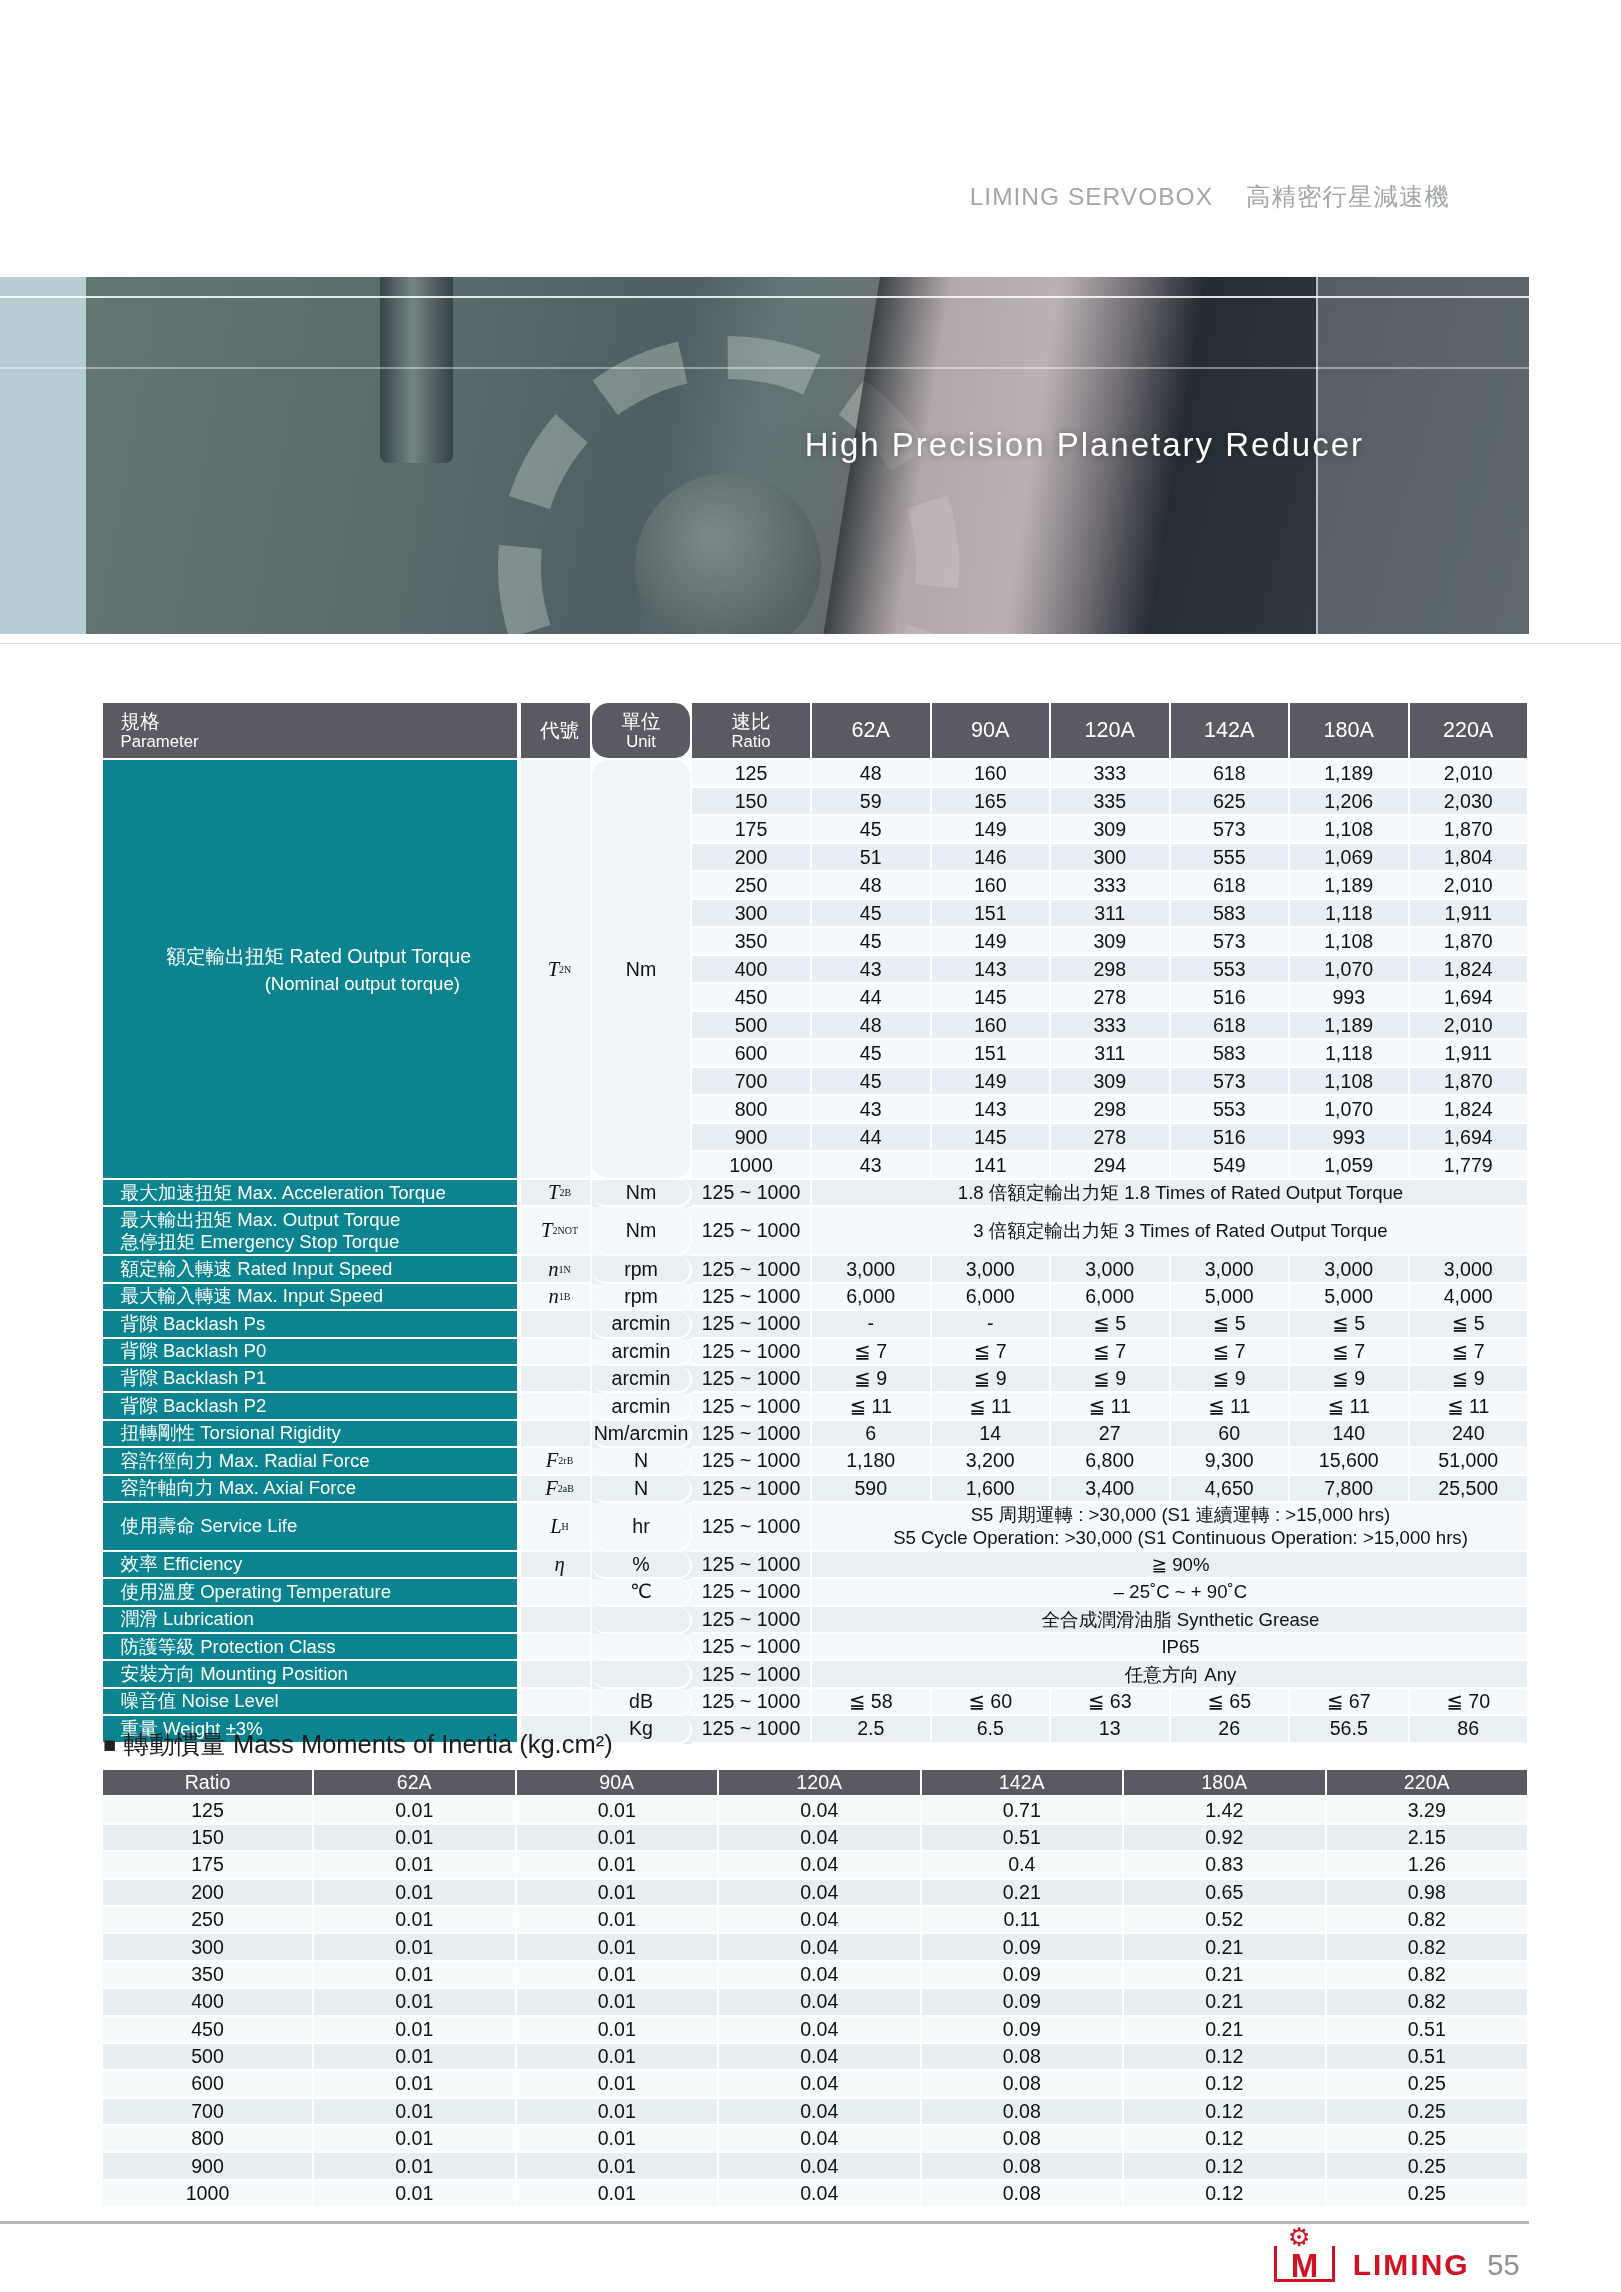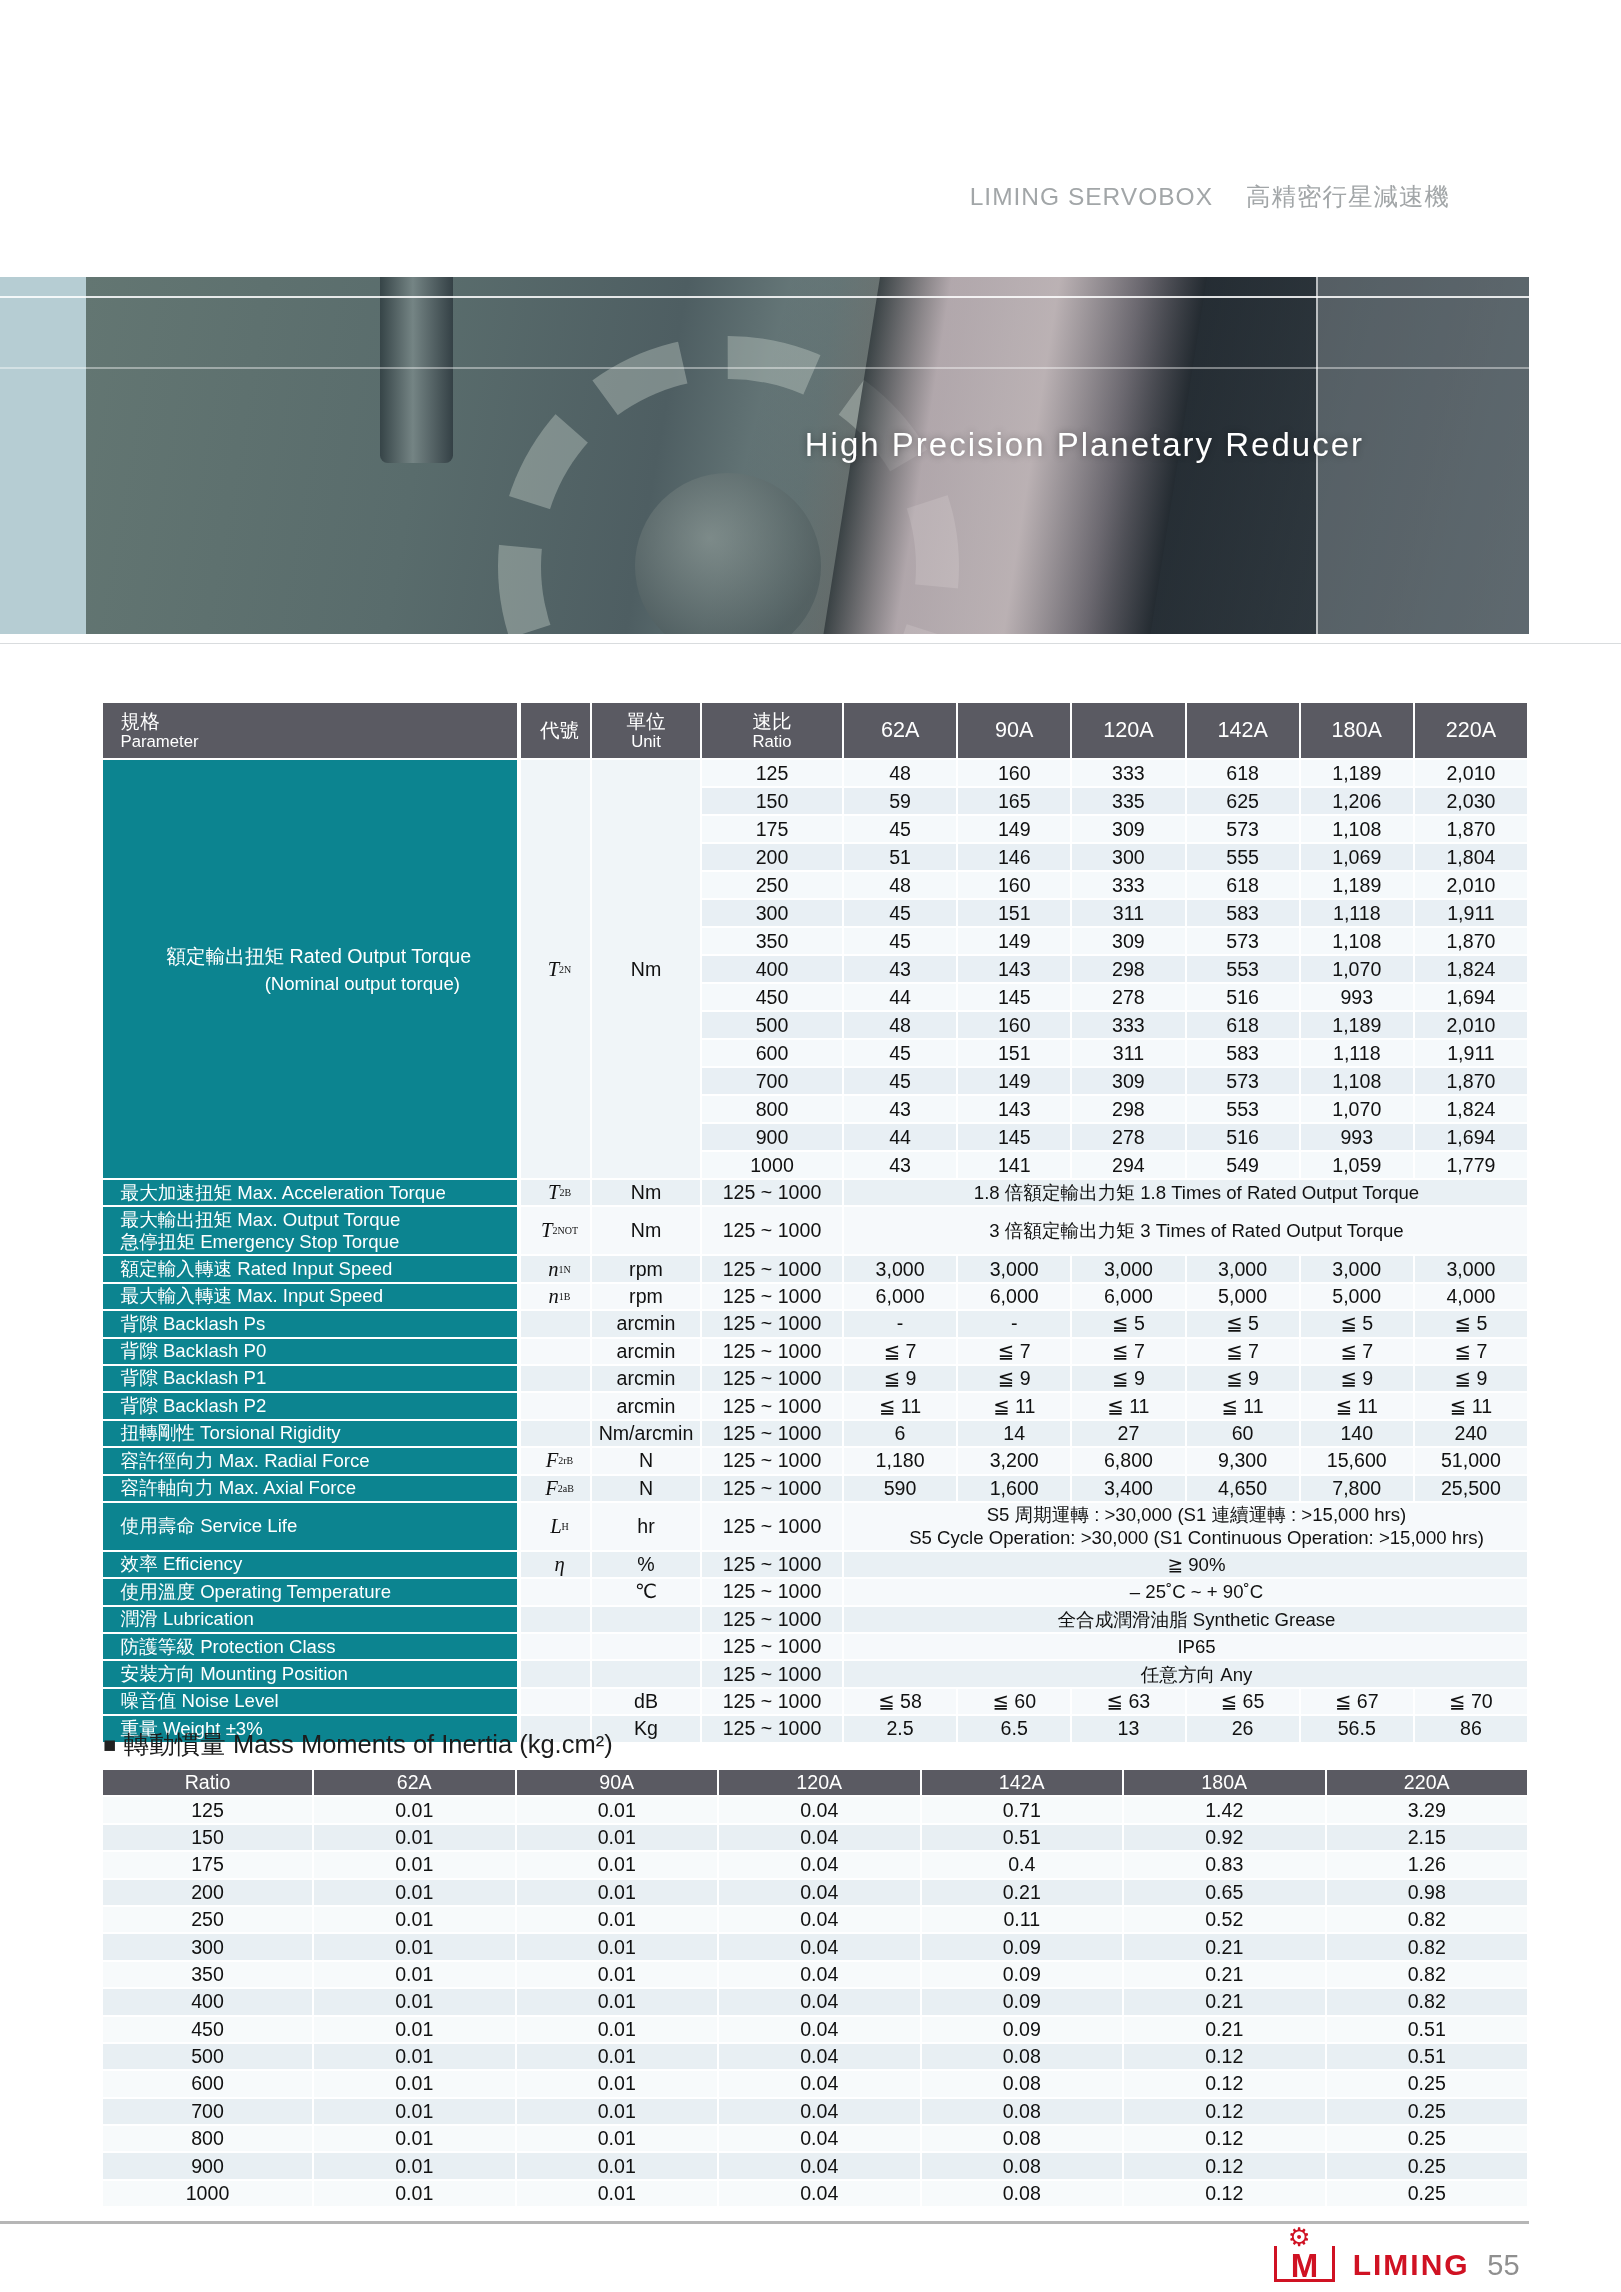--- a/index.html
+++ b/index.html
@@ -30,22 +30,22 @@
   .banner-title{position:absolute;right:165px;top:149px;font-size:33px;color:#fff;letter-spacing:2px;
     text-shadow:0 0 7.8px rgba(0,0,0,.35);white-space:nowrap;}
   .hairline{position:absolute;left:0;top:643px;width:1621px;height:1px;background:#d9dcde;}
 
   
   .cell{box-sizing:border-box;border-right:2px solid #fff;border-bottom:2px solid #fff;
         display:flex;align-items:center;justify-content:center;font-size:19.6px;}
   .c-label{width:418px;background:var(--teal);color:#fff;border-right:4.9px solid #fff;border-bottom:2.9px solid #fff;
            flex-direction:column;align-items:stretch;justify-content:center;font-size:18.6px;padding-left:17.6px;}
   .c-code{width:71px;padding-left:8px;}
-  .c-unit{width:110px;}
-  .c-ratio{width:142px;}
+  .c-unit{width:100px;border-radius:17px;}
+  .c-ratio{width:120px;}
   .c-val{flex:1 1 0;}
   .c-span{flex:1 1 0;flex-direction:column;justify-content:center;line-height:1.25;padding-left:22px;}
   .c-code i{font-family:"Liberation Serif","DejaVu Serif",serif;font-style:italic;font-size:20.6px;}
   .c-code sub{font-size:10px;font-family:"Liberation Serif","DejaVu Serif",serif;}
 
   
   .spec-table{position:absolute;left:103px;top:659px;width:1426px;--teal:#0c8490;}
   .spec-head{display:flex;height:57px;margin-top:44px;}
   .spec-head .cell{background:#5a5a62;color:#fff;border-bottom:2.9px solid #fff;flex-direction:column;line-height:1.15;}
   .spec-head .h-param{width:418px;align-items:flex-start;padding-left:17.6px;border-right:4.9px solid #fff;justify-content:center;}

